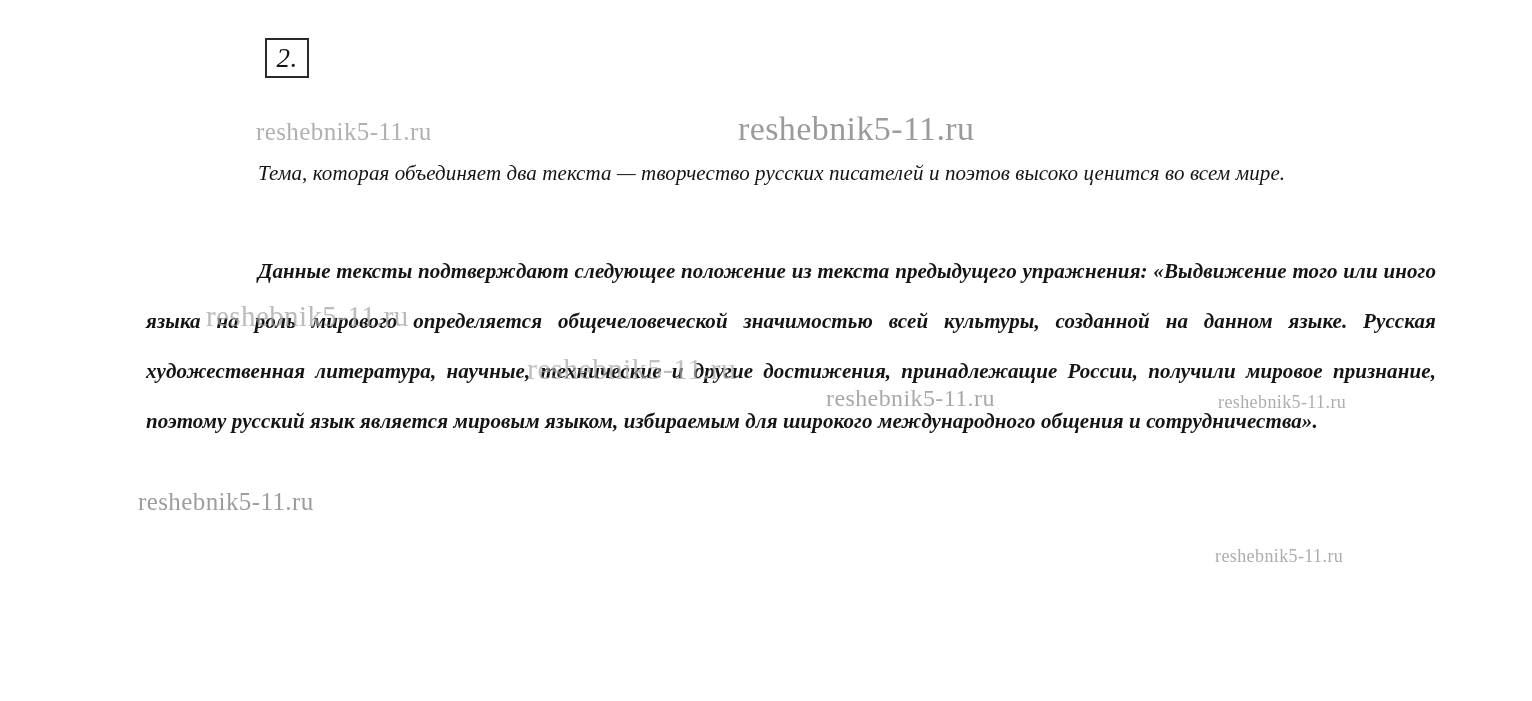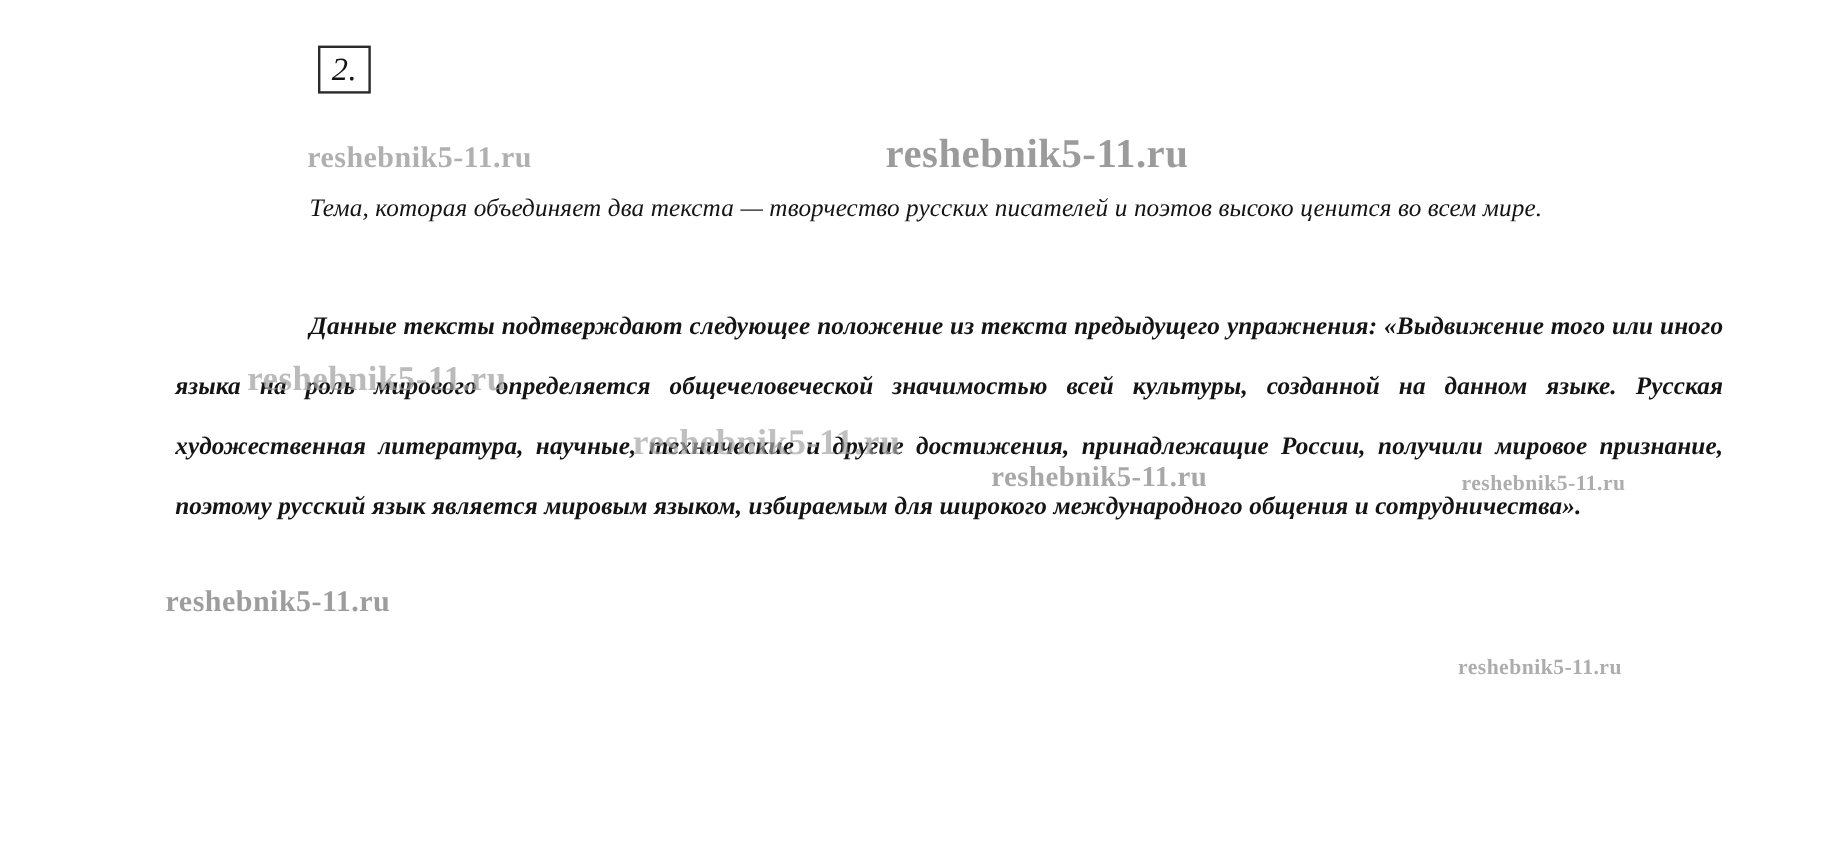--- a/index.html
+++ b/index.html
@@ -56,21 +56,21 @@
   .answer-paragraph.second {
     margin-top: 48px;
     text-indent: 112px;
     font-weight: bold;
   }
 
   
   .watermark {
     position: absolute;
     font-family: "Liberation Serif", serif;
-    font-weight: bold;
+    font-weight: normal;
     white-space: nowrap;
     color: #8f8f8f;
     opacity: 0.72;
     pointer-events: none;
     letter-spacing: 0.4px;
   }
   .wm-1 { left: 256px; top: 118px; font-size: 25px; color: #9b9b9b; opacity: .78; }
   .wm-2 { left: 738px; top: 110px; font-size: 34px; color: #8a8a8a; opacity: .85; }
   .wm-3 { left: 206px; top: 300px; font-size: 29px; color: #a2a2a2; opacity: .72; }
   .wm-4 { left: 527px; top: 352px; font-size: 30px; color: #a6a6a6; opacity: .70; }

